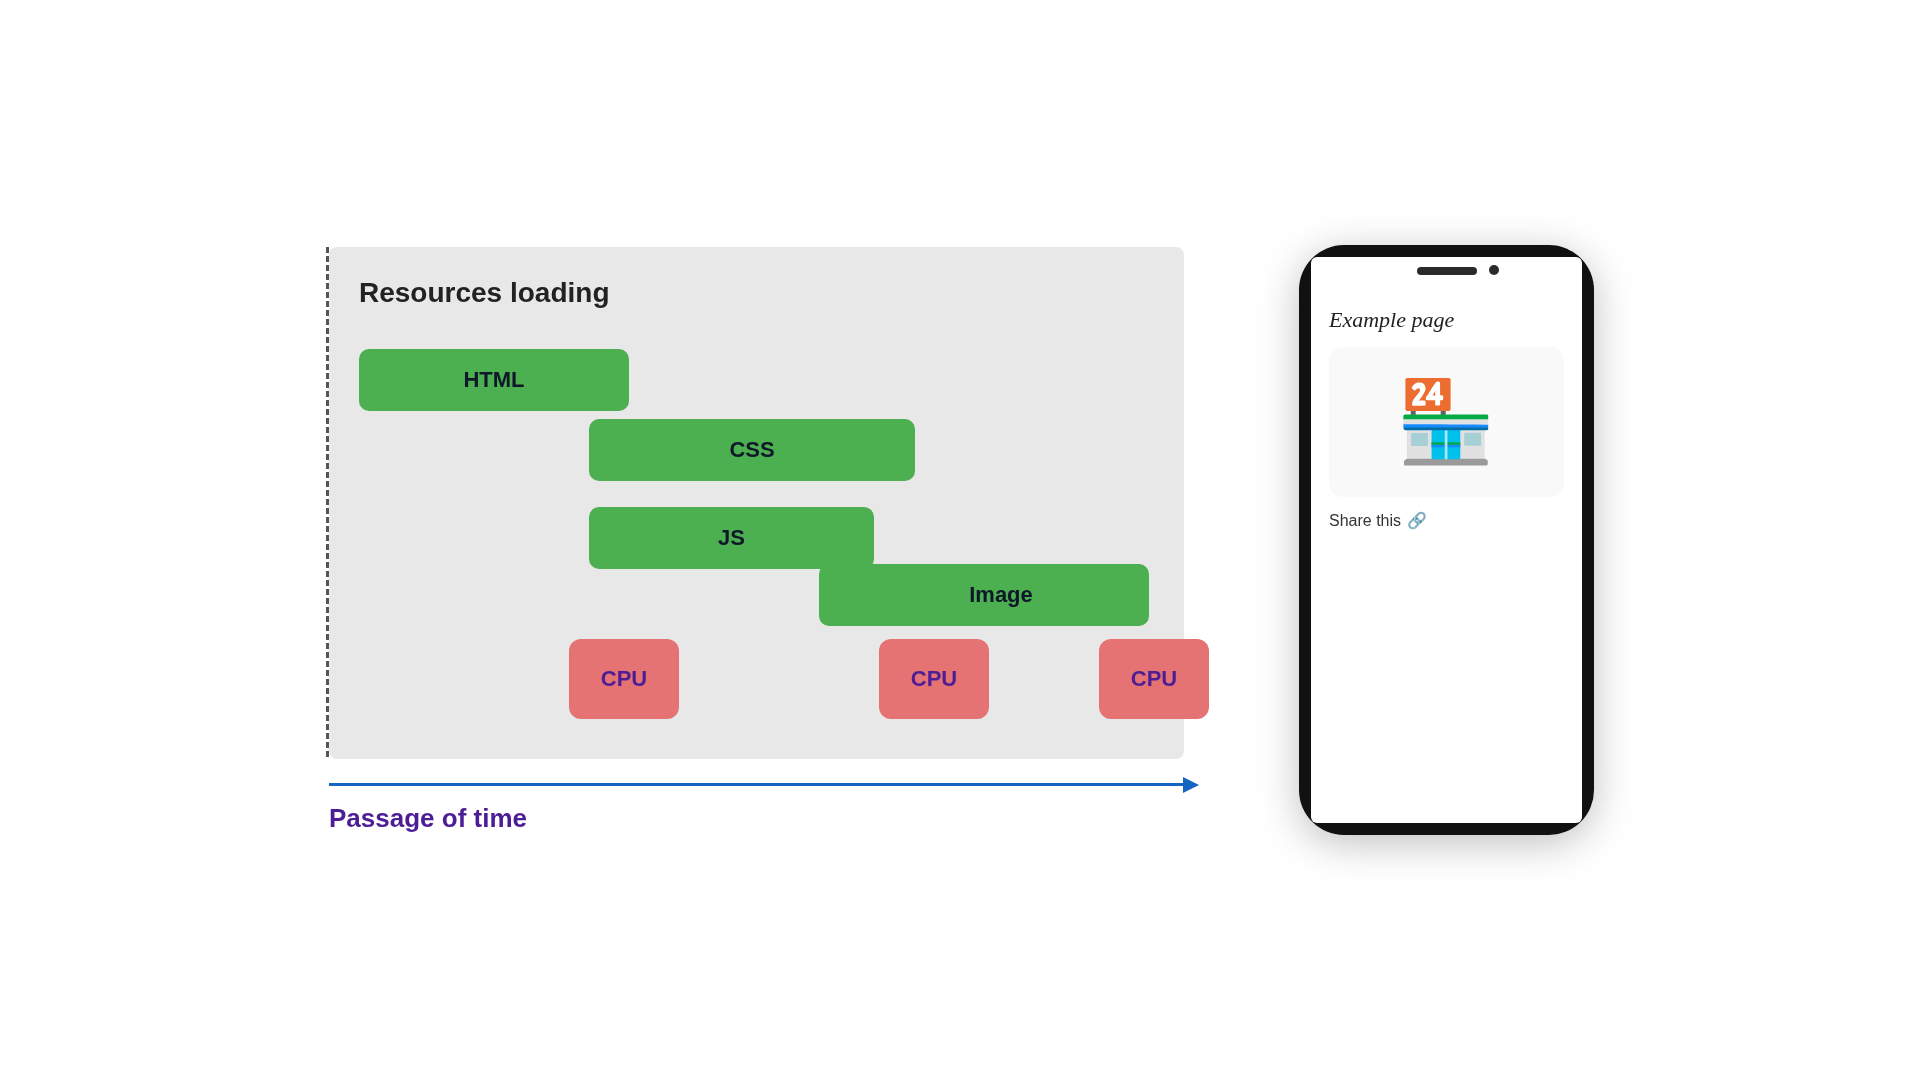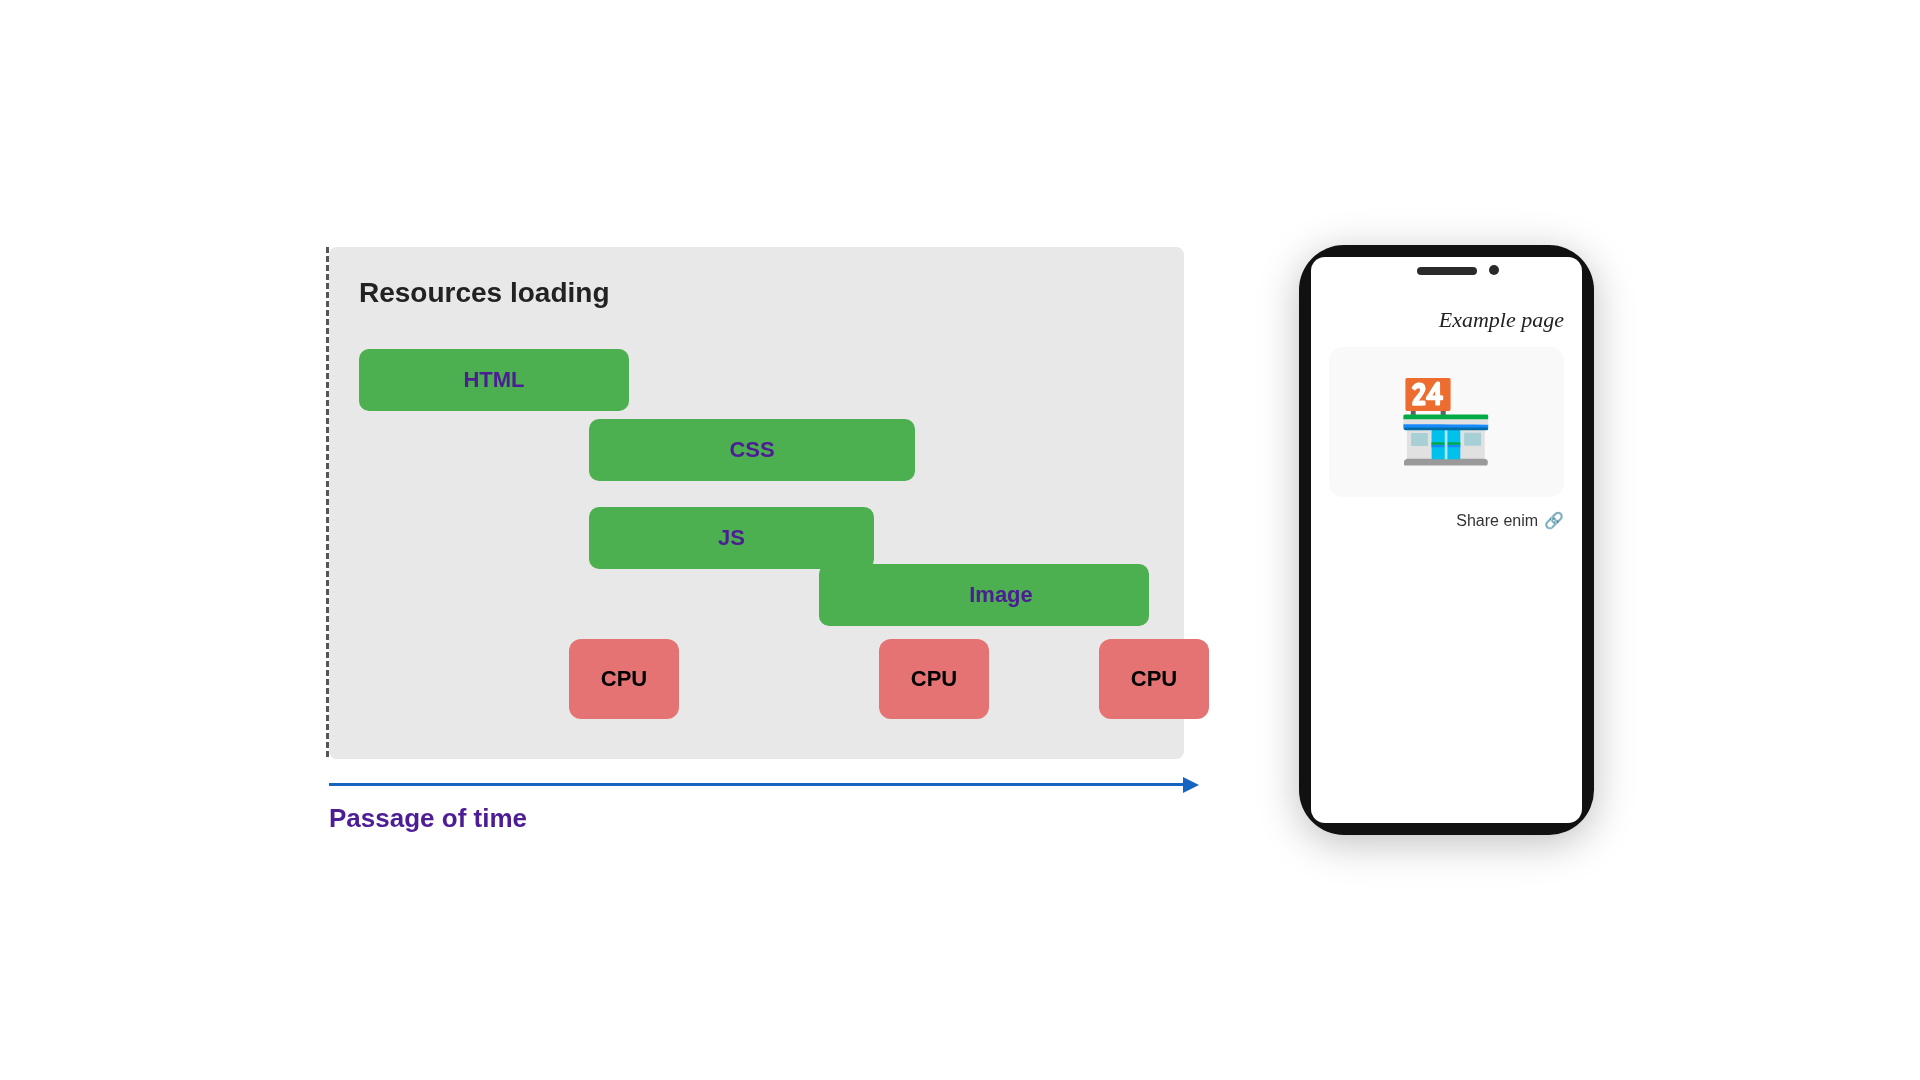--- a/index.html
+++ b/index.html
@@ -61,33 +61,33 @@
     }
     .resource-bar {
       position: absolute;
       background: #4caf50;
       border-radius: 10px;
       display: flex;
       align-items: center;
       justify-content: center;
       font-size: 22px;
       font-weight: 700;
-      color: #4c1d95;
+      color: #0f172a;
       height: 62px;
     }
     .cpu-bar {
       position: absolute;
       background: #e57373;
       border-radius: 12px;
       display: flex;
       align-items: center;
       justify-content: center;
       font-size: 22px;
       font-weight: 700;
-      color: #000000;
+      color: #4c1d95;
       width: 110px;
       height: 80px;
     }
     
     .bar-html { left: 0; top: 10px; width: 270px; }
     
     .bar-css { left: 230px; top: 80px; width: 326px; }
     
     .bar-js { left: 230px; top: 168px; width: 285px; }
     
@@ -163,25 +163,25 @@
       width: 10px;
       height: 10px;
       background: #2a2a2a;
       border-radius: 50%;
       z-index: 12;
     }
     .phone-screen {
       width: 100%;
       height: 100%;
       background: #ffffff;
-      border-radius: 14px;
+      border-radius: 6px;
       overflow: hidden;
       display: flex;
       flex-direction: column;
-      align-items: flex-end;
+      align-items: flex-start;
       padding: 50px 18px 20px;
     }
     .phone-page-title {
       font-family: Georgia, 'Times New Roman', serif;
       font-style: italic;
       font-size: 22px;
       color: #222;
       margin-bottom: 14px;
       text-align: center;
     }
@@ -273,20 +273,20 @@
   <div class="phone-section">
     <div class="phone-frame">
       <div class="phone-speaker"></div>
       <div class="phone-camera"></div>
       <div class="phone-screen">
         <div class="phone-page-title">Example page</div>
         <div class="phone-card">
           <div class="store-icon">🏪</div>
         </div>
         <div class="phone-share">
-          <span>Share enim</span>
+          <span>Share this</span>
           <span class="share-icon">🔗</span>
         </div>
       </div>
     </div>
   </div>
 
 </div>
 
 </body></html>

